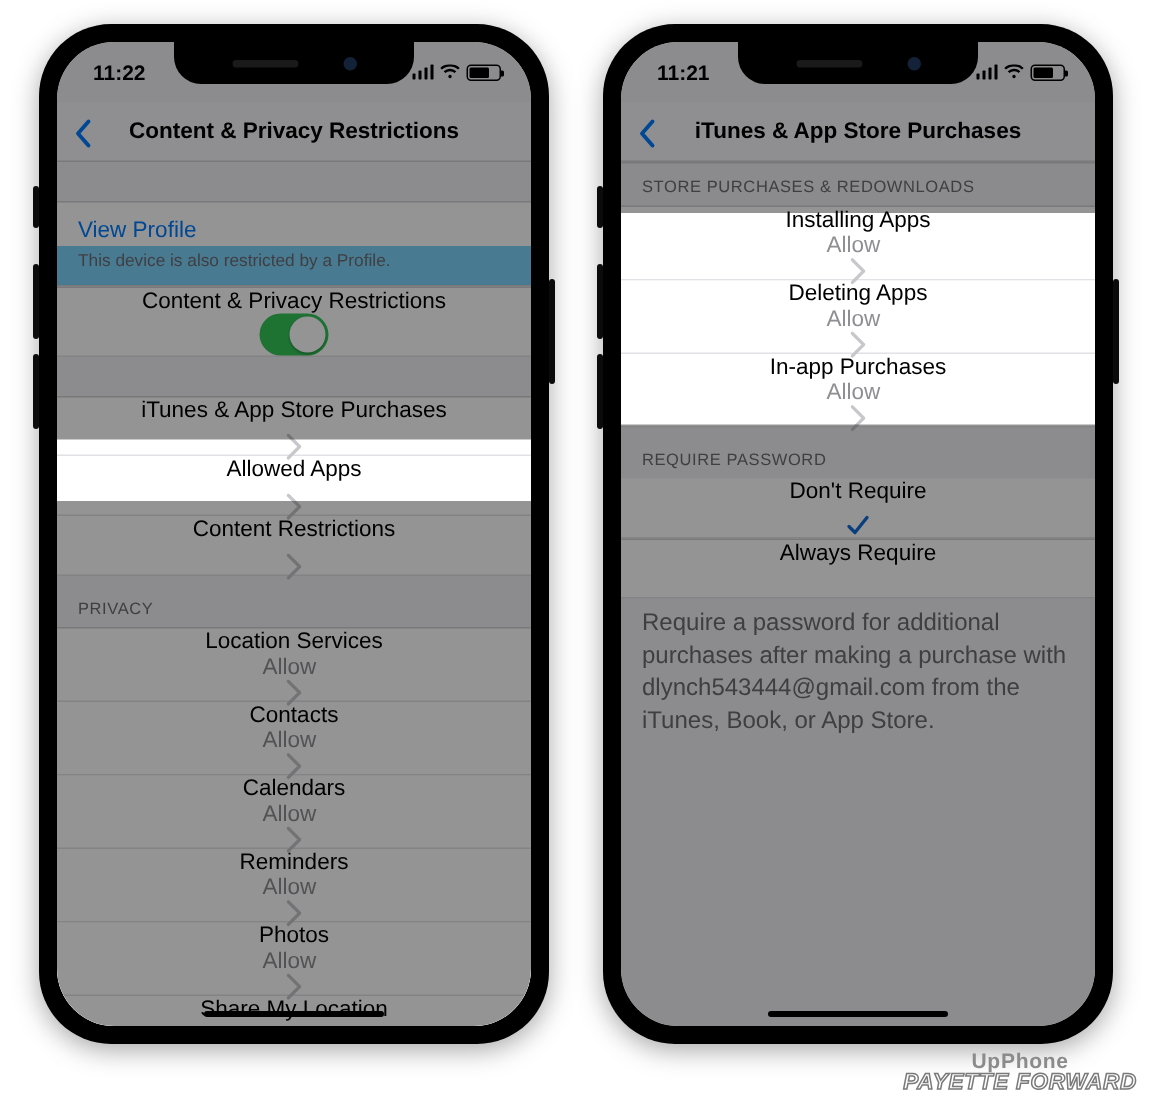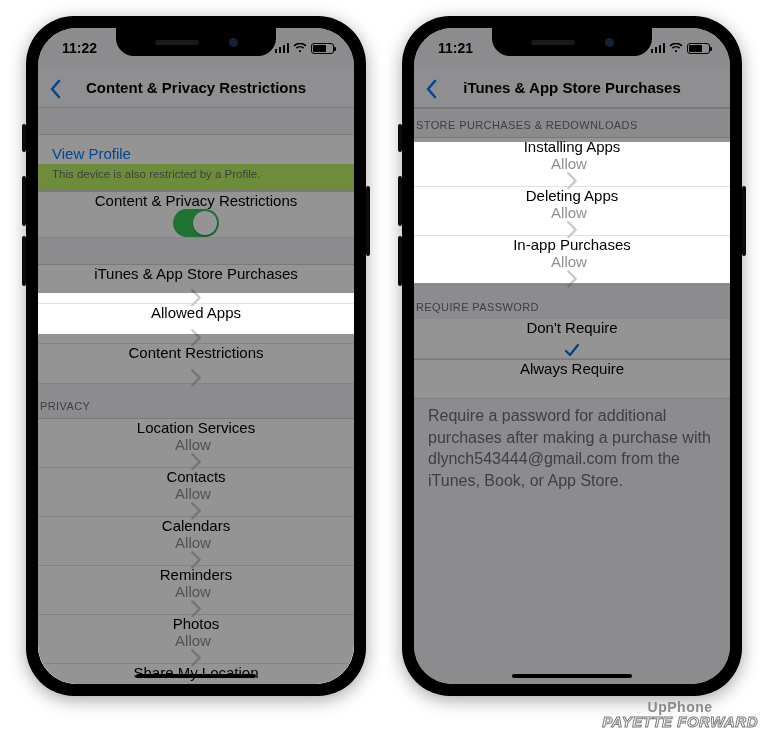--- a/index.html
+++ b/index.html
@@ -66,32 +66,32 @@
   }
   .back-chevron{
     position:absolute; left:10px; top:50%; transform:translateY(-50%);
     width:18px; height:18px; color:#007aff;
   }
   .back-chevron svg{display:block}
   .navtitle{ font-size:15px; font-weight:600; color:#000; text-align:center; padding:0 34px;}
   .content{ position:absolute; top:80px; left:0; right:0; bottom:0; overflow:hidden;}
   .section-gap{ height:26px;}
   .section-header{
-    padding:16px 14px 6px 2px; font-size:11px; letter-spacing:0.4px; color:#6d6d72;
+    padding:16px 14px 6px 14px; font-size:11px; letter-spacing:0.4px; color:#6d6d72;
     text-transform:uppercase;
   }
   .footer-note{
     padding:6px 14px 10px 14px; font-size:16px; color:#6d6d72; line-height:1.35;
   }
   .link-row{
     background:#fff; padding:10px 14px 2px 14px; font-size:15px; color:#007aff;
     border-top:1px solid #d0d0d4;
   }
   .profile-note{
-    background:#bef264; padding:4px 14px 10px 14px; font-size:11.5px; color:#6d6d72;
+    background:#7dd3fc; padding:4px 14px 10px 14px; font-size:11.5px; color:#6d6d72;
     border-bottom:1px solid #d0d0d4;
   }
   .cell{
     background:#fff; min-height:40px;
     display:flex; align-items:center; padding:0 14px;
     border-bottom:1px solid #e2e2e6;
     font-size:15px; color:#000;flex-direction:column;
   }
   .cell.first{ border-top:1px solid #d0d0d4; }
   .cell .label{ flex:1;}

